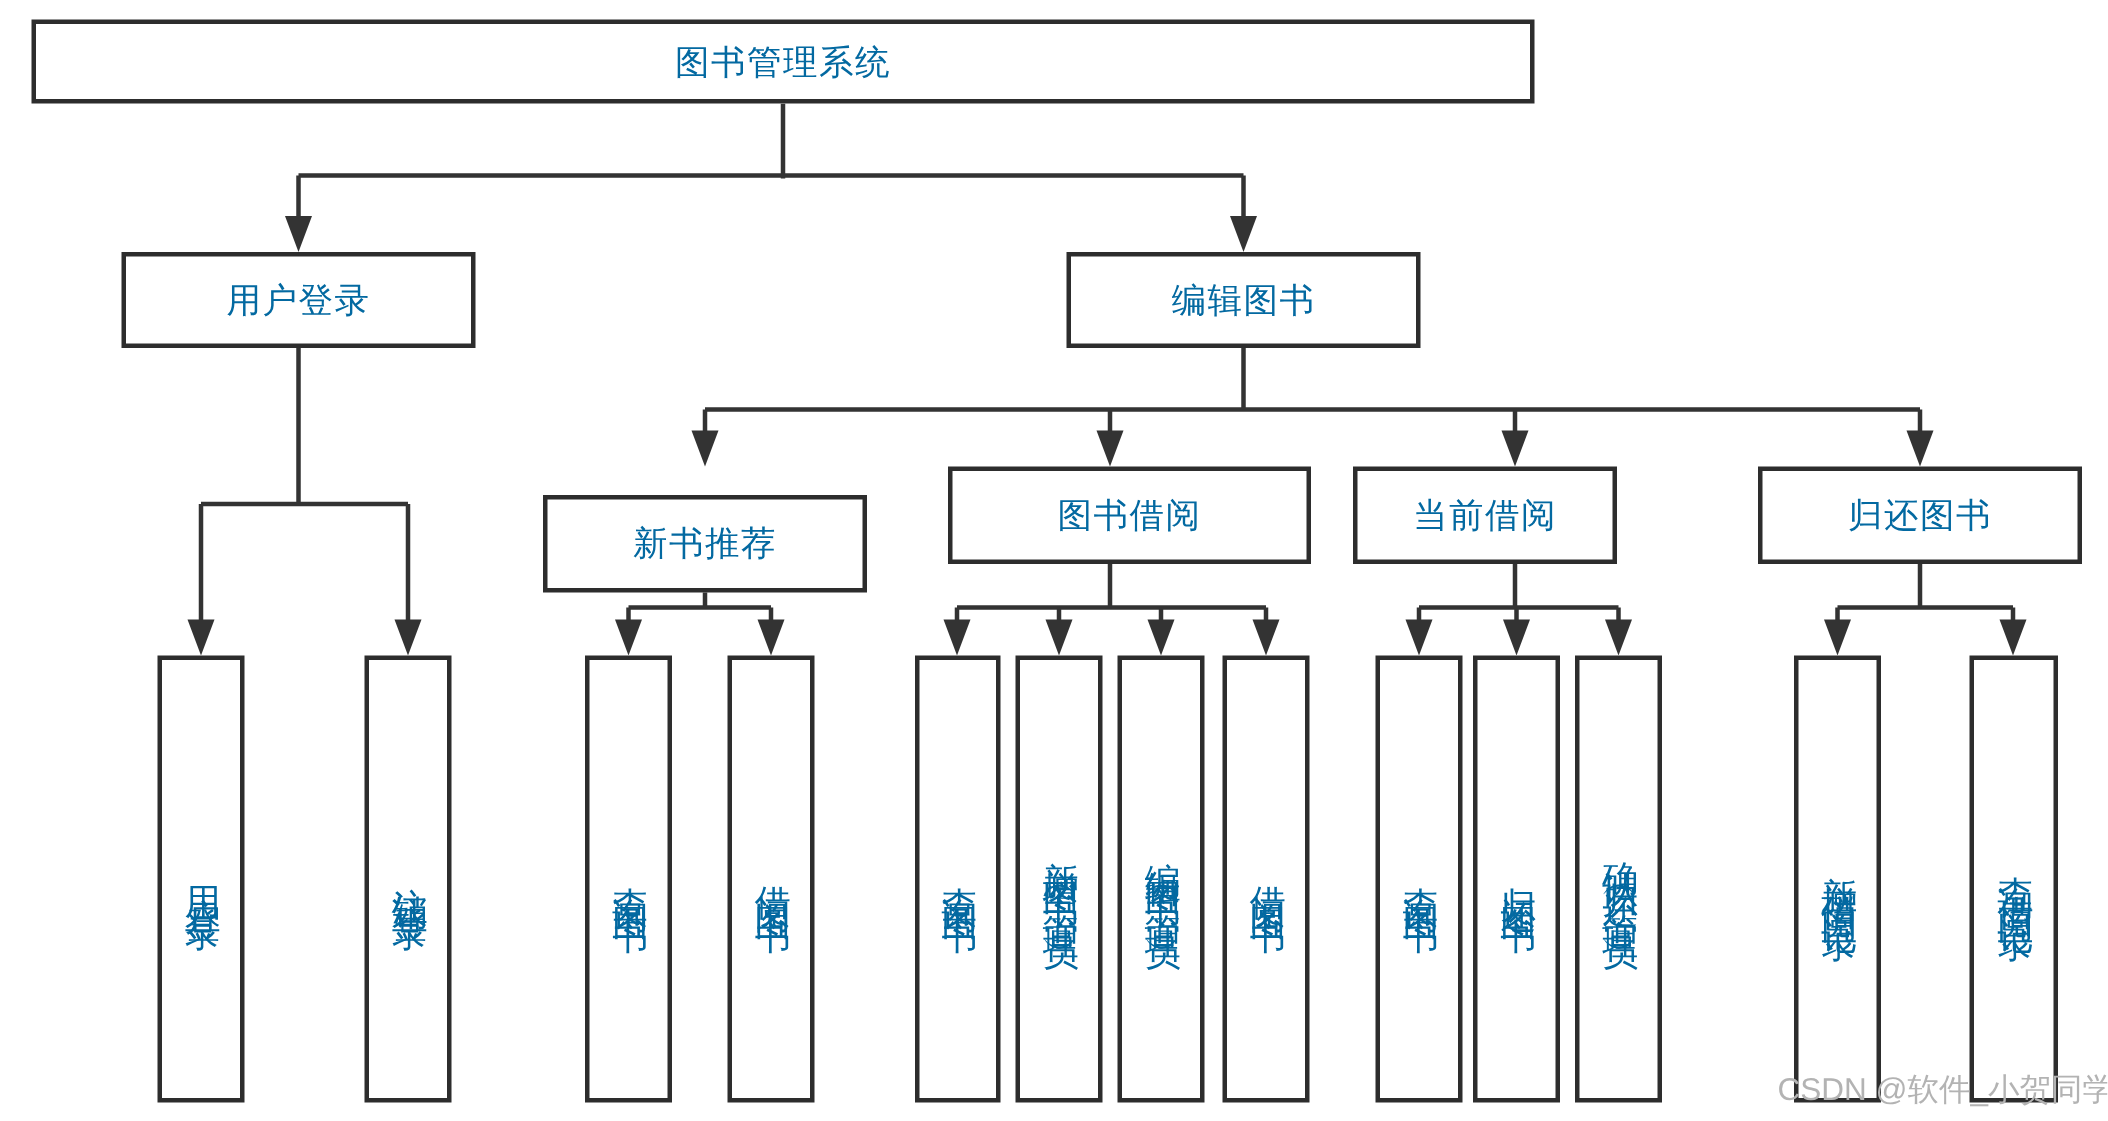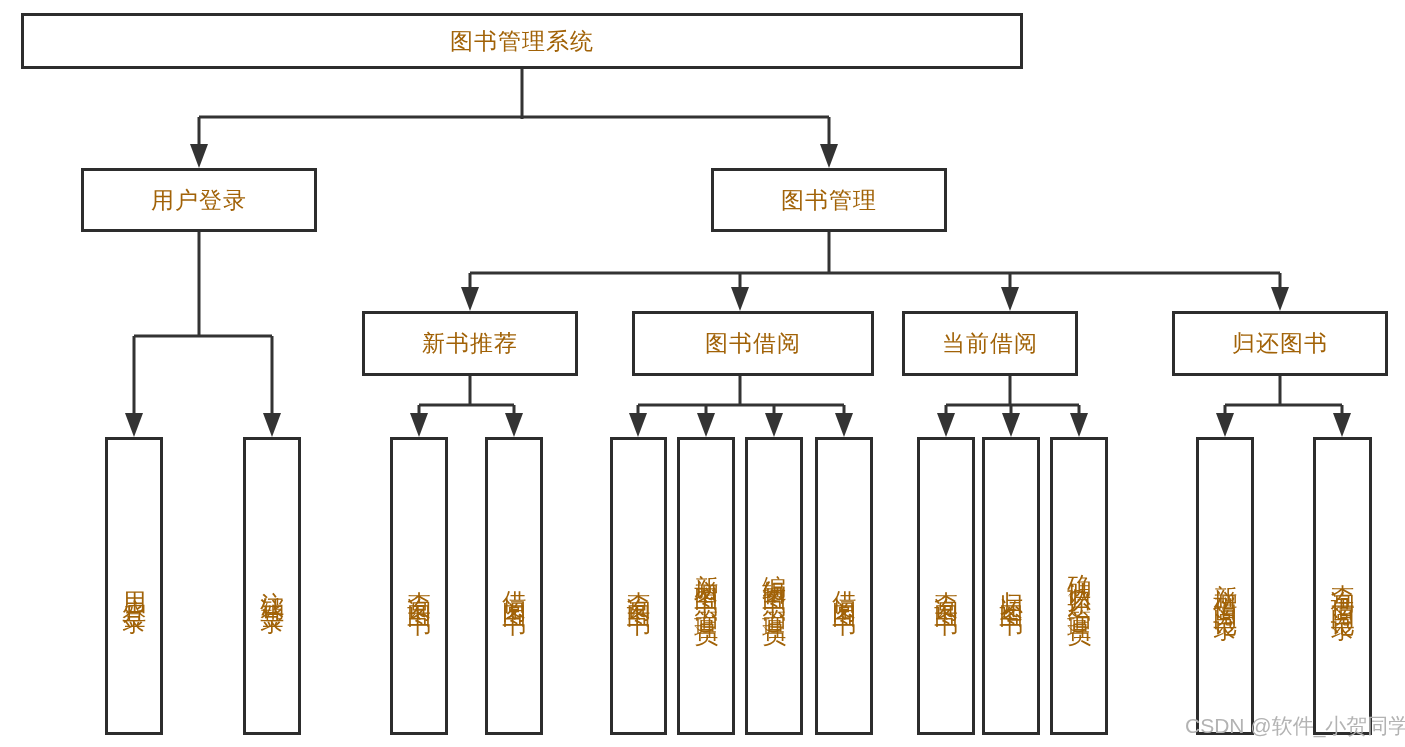--- a/index.html
+++ b/index.html
@@ -18,21 +18,21 @@
     z-index: 1;
   }
   .node {
     position: absolute;
     box-sizing: border-box;
     background: #ffffff;
     border: 3px solid #2d2d2d;
     display: flex;
     align-items: center;
     justify-content: center;
-    color: #a16207;
+    color: #0369a1;
     z-index: 2;
   }
   .node .lbl {
     font-size: 23px;
     letter-spacing: 1px;
     white-space: nowrap;
   }
   .leaf .lbl {
     writing-mode: vertical-rl;
     text-orientation: mixed;
@@ -85,24 +85,24 @@
   </svg>
 
   <div class="node" style="left:21px;top:13px;width:1002px;height:56px">
     <span class="lbl">图书管理系统</span>
   </div>
 
   <div class="node" style="left:81px;top:168px;width:236px;height:64px">
     <span class="lbl">用户登录</span>
   </div>
   <div class="node" style="left:711px;top:168px;width:236px;height:64px">
-    <span class="lbl">图书管理</span>
+    <span class="lbl">编辑图书</span>
   </div>
 
-  <div class="node" style="left:362px;top:311px;width:216px;height:65px">
+  <div class="node" style="left:362px;top:330px;width:216px;height:65px">
     <span class="lbl">新书推荐</span>
   </div>
   <div class="node" style="left:632px;top:311px;width:242px;height:65px">
     <span class="lbl">图书借阅</span>
   </div>
   <div class="node" style="left:902px;top:311px;width:176px;height:65px">
     <span class="lbl">当前借阅</span>
   </div>
   <div class="node" style="left:1172px;top:311px;width:216px;height:65px">
     <span class="lbl">归还图书</span>

